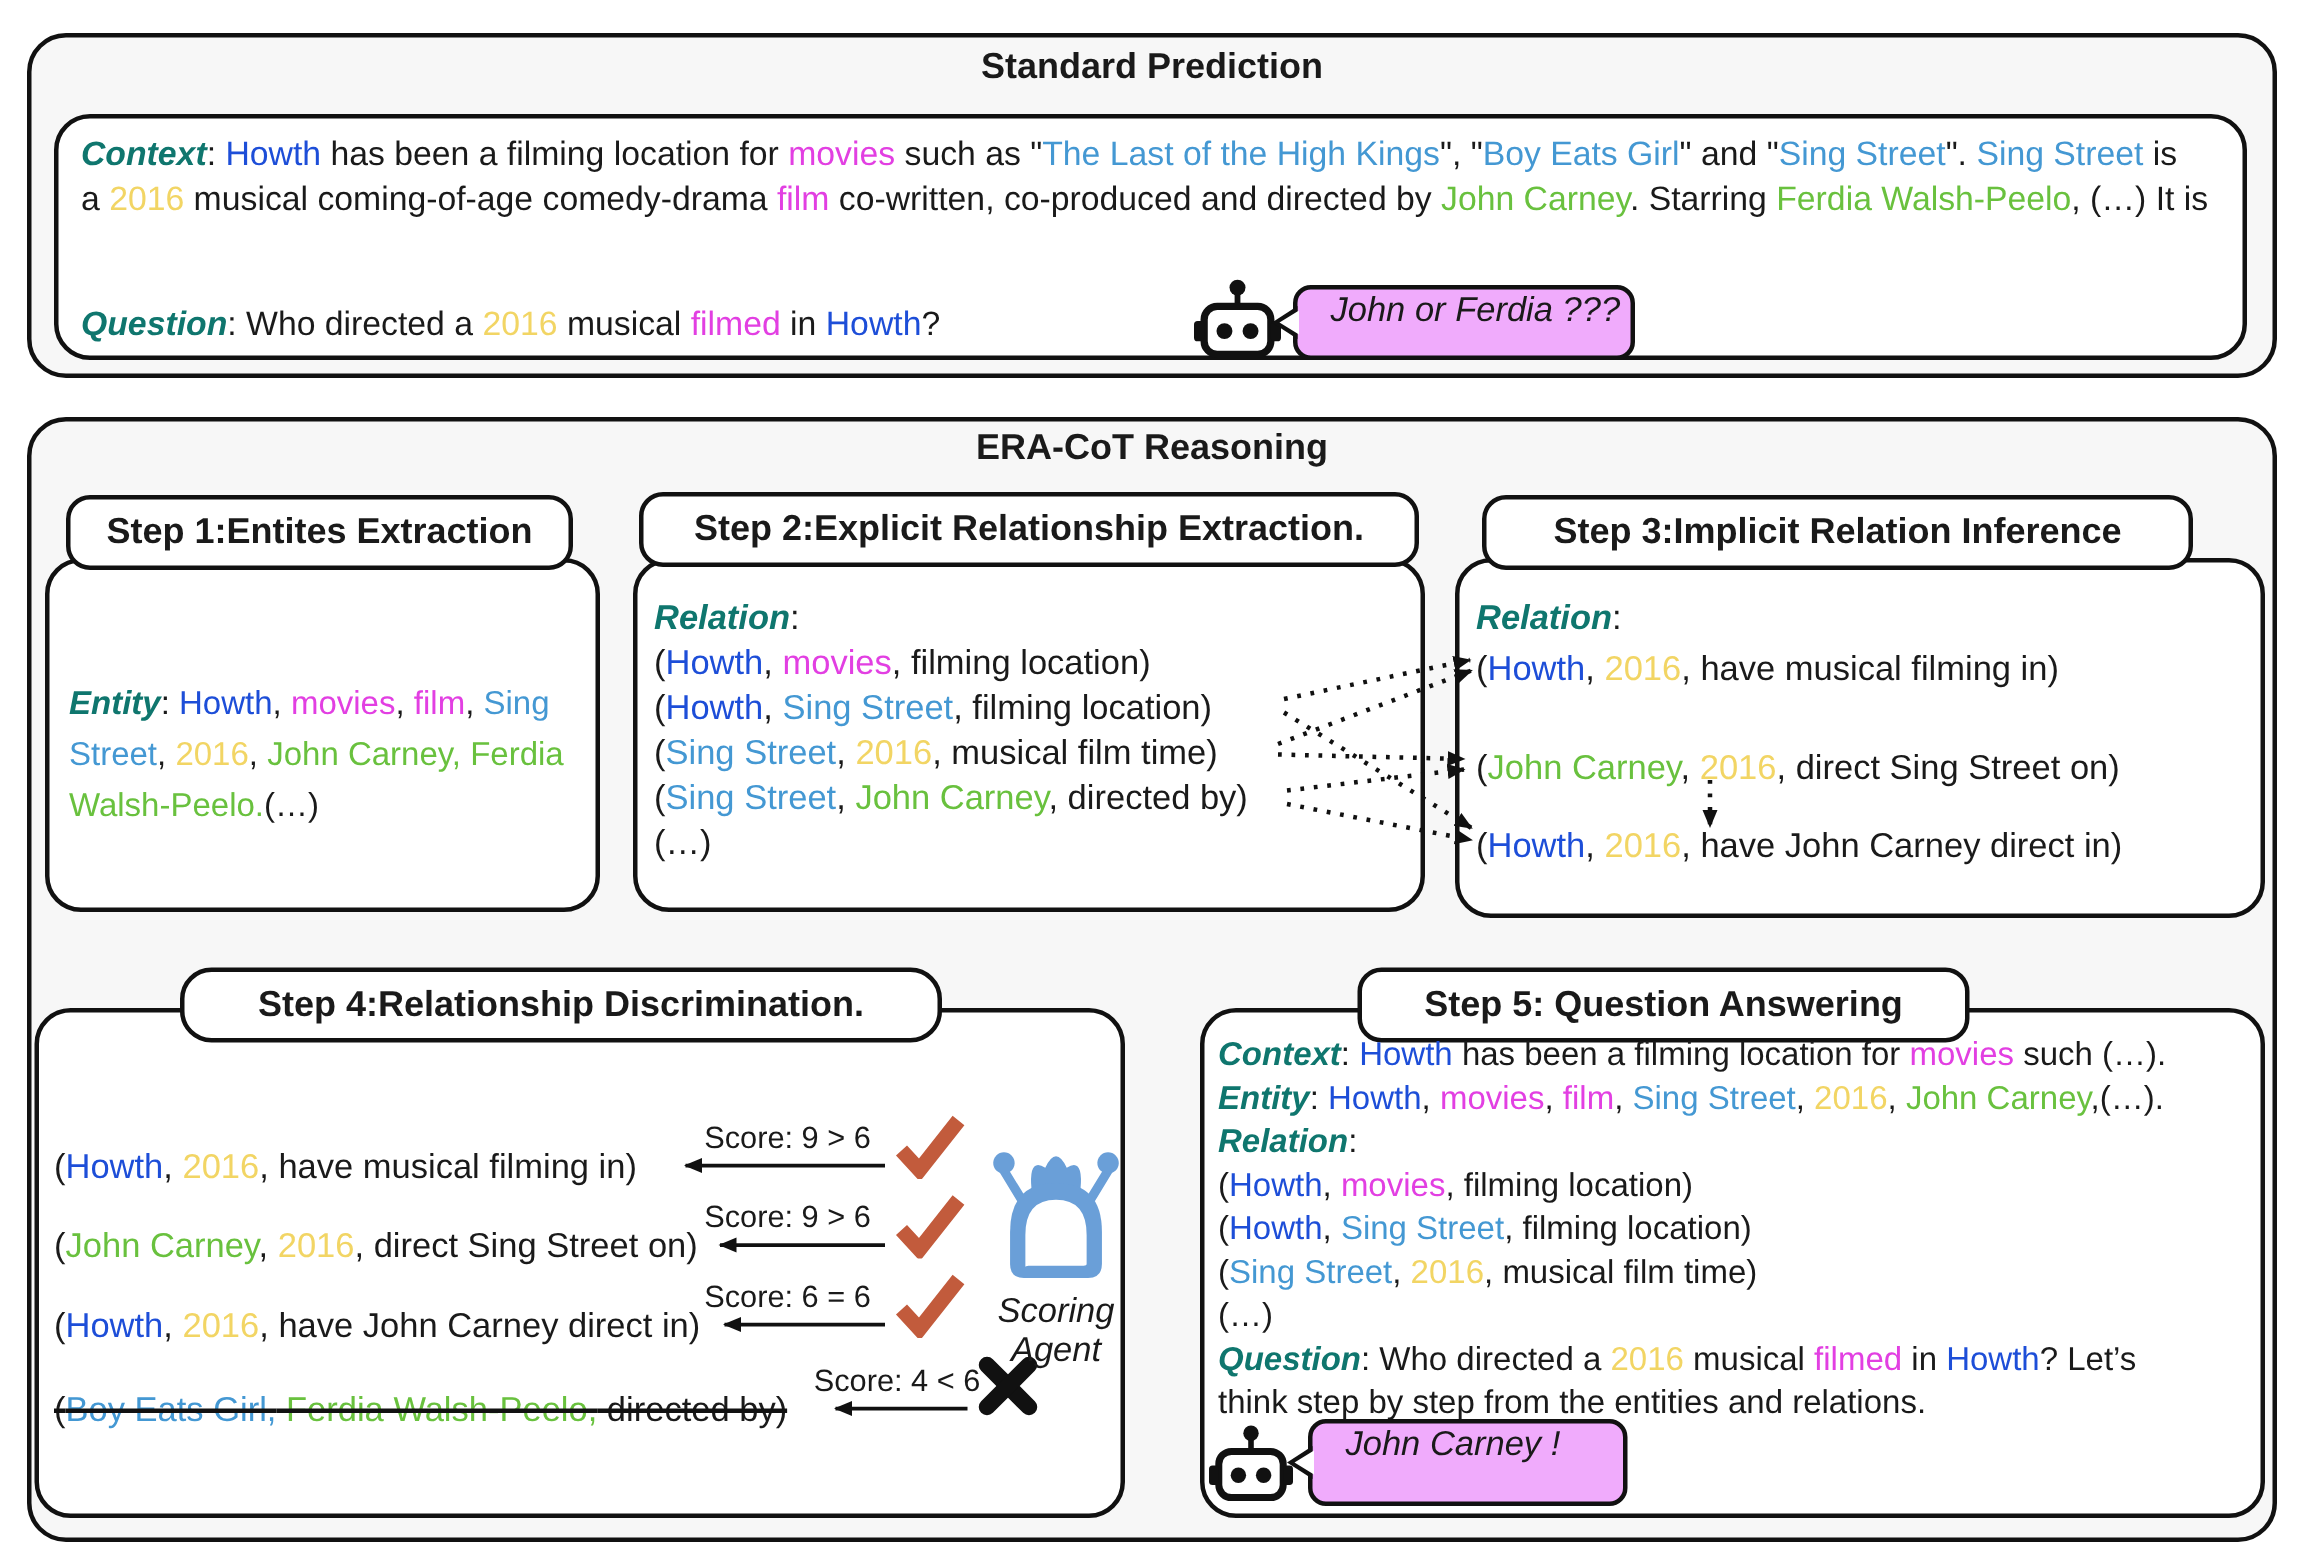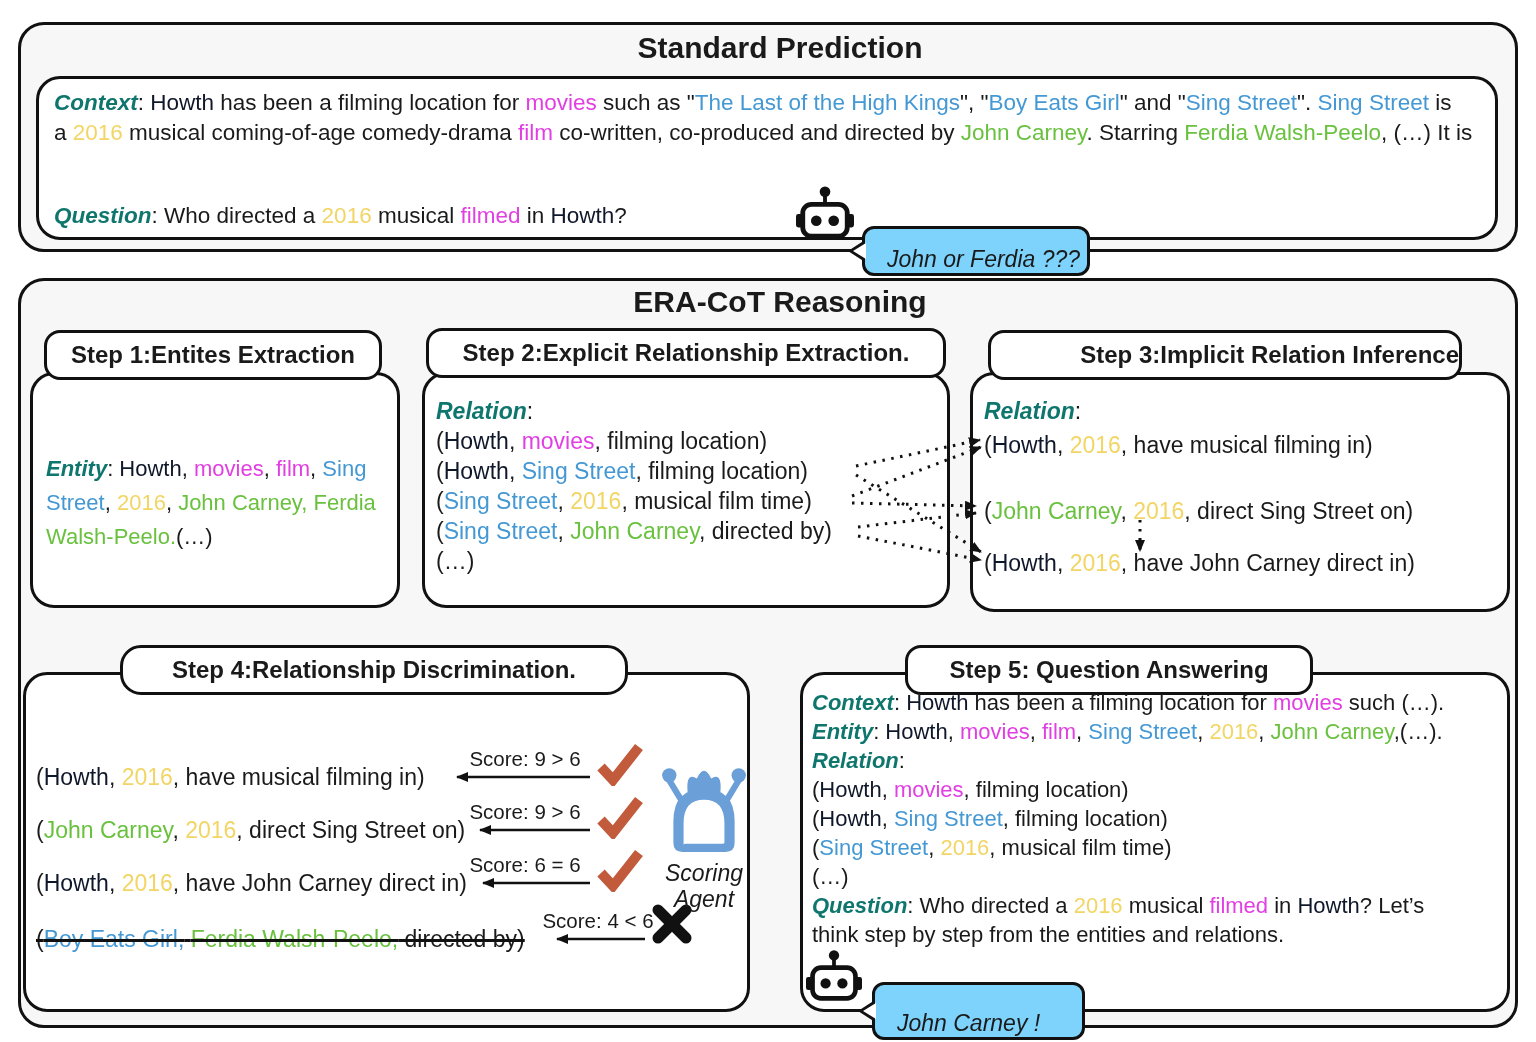--- a/index.html
+++ b/index.html
@@ -2,39 +2,39 @@
 <html><head>
 <meta charset="utf-8">
 <style>
   html,body{margin:0;padding:0;background:#fff;}
   .page{position:relative;width:1536px;height:1042px;background:#fff;
         font-family:"Liberation Sans",sans-serif;color:#1a1a1a;overflow:hidden;}
   .panel{position:absolute;background:#f7f7f7;border:3px solid #111;border-radius:26px;}
   .whitebox{position:absolute;background:#fff;border:3px solid #111;border-radius:24px;z-index:1;}
   .capsule{position:absolute;background:#fff;border:3px solid #111;border-radius:16px;z-index:3;
            text-align:center;font-weight:bold;font-size:24px;line-height:44px;white-space:nowrap;}
-  .ptitle{position:absolute;left:12px;width:100%;text-align:center;font-weight:bold;font-size:30px;z-index:3;}
+  .ptitle{position:absolute;left:0;width:100%;text-align:center;font-weight:bold;font-size:24px;z-index:3;}
   .t{position:absolute;white-space:nowrap;z-index:3;}
   .f22{font-size:22px;line-height:30px;}
   .f225{font-size:22.5px;line-height:30px;}
   .f23{font-size:23px;line-height:30px;}
   .score{position:absolute;width:150px;text-align:center;font-size:20.5px;z-index:3;}
   .k{color:#1a1a1a;}
-  .red{color:#0f172a;}
+  .red{color:#1d4ed8;}
   .mag{color:#e23fe2;}
   .blue{color:#4498d3;}
   .yel{color:#f2d564;}
   .grn{color:#69c13e;}
   .lbl{color:#0f766e;font-weight:bold;font-style:italic;}
   .ital{color:#1a1a1a;font-style:italic;}
   .strike{text-decoration:line-through;text-decoration-thickness:2.5px;text-decoration-color:#111;}
   .ctxblock{position:absolute;left:54px;top:88px;z-index:3;}
   .ctx-line{white-space:nowrap;}
-  .bubble{position:absolute;background:#7dd3fc;border:3px solid #111;border-radius:12px;
-          font-style:italic;font-size:23px;display:flex;align-items:flex-end;padding-left:22px;z-index:4;margin-top:36px;}
+  .bubble{position:absolute;background:#f0abfc;border:3px solid #111;border-radius:12px;
+          font-style:italic;font-size:23px;display:flex;align-items:flex-start;padding-left:22px;z-index:4;}
   .bubble::before{content:"";position:absolute;left:-17px;top:50%;margin-top:-11px;
           border-style:solid;border-width:11px 17px 11px 0;border-color:transparent #111 transparent transparent;}
   .bubble::after{content:"";position:absolute;left:-12px;top:50%;margin-top:-8px;
           border-style:solid;border-width:8px 13px 8px 0;border-color:transparent #fff transparent transparent;}
   .icon{position:absolute;z-index:3;}
   .agent-label{position:absolute;width:120px;text-align:center;font-style:italic;
           font-size:23px;line-height:26px;white-space:normal;z-index:3;}
   svg.overlay{position:absolute;left:0;top:0;z-index:2;pointer-events:none;}
 </style>
 </head>
@@ -70,21 +70,21 @@
   </div>
 
   <div class="whitebox" style="left:30px;top:372px;width:364px;height:230px;"></div>
   <div class="whitebox" style="left:422px;top:372px;width:522px;height:230px;"></div>
   <div class="whitebox" style="left:970px;top:372px;width:534px;height:234px;"></div>
   <div class="whitebox" style="left:23px;top:672px;width:721px;height:334px;"></div>
   <div class="whitebox" style="left:800px;top:672px;width:704px;height:334px;"></div>
 
   <div class="capsule" style="left:44px;top:330px;width:332px;height:44px;">Step 1:Entites Extraction</div>
   <div class="capsule" style="left:426px;top:328px;width:514px;height:44px;">Step 2:Explicit Relationship Extraction.</div>
-  <div class="capsule" style="left:988px;top:330px;width:468px;height:44px;text-align:right;">Step 3:Implicit Relation Inference</div>
+  <div class="capsule" style="left:988px;top:330px;width:468px;height:44px;">Step 3:Implicit Relation Inference</div>
   <div class="capsule" style="left:120px;top:645px;width:502px;height:44px;border-radius:21px;">Step 4:Relationship Discrimination.</div>
   <div class="capsule" style="left:905px;top:645px;width:402px;height:44px;">Step 5: Question Answering</div>
 
   <div class="t f22" style="left:46px;top:452px;line-height:34px;">
     <div><span class="lbl">Entity</span><span class="k">: </span><span class="red">Howth</span><span class="k">, </span><span class="mag">movies</span><span class="k">, </span><span class="mag">film</span><span class="k">, </span><span class="blue">Sing</span></div>
     <div><span class="blue">Street</span><span class="k">, </span><span class="yel">2016</span><span class="k">, </span><span class="grn">John Carney, Ferdia</span></div>
     <div><span class="grn">Walsh-Peelo.</span><span class="k">(…)</span></div>
   </div>
 
   <div class="t f23" style="left:436px;top:396px;">

